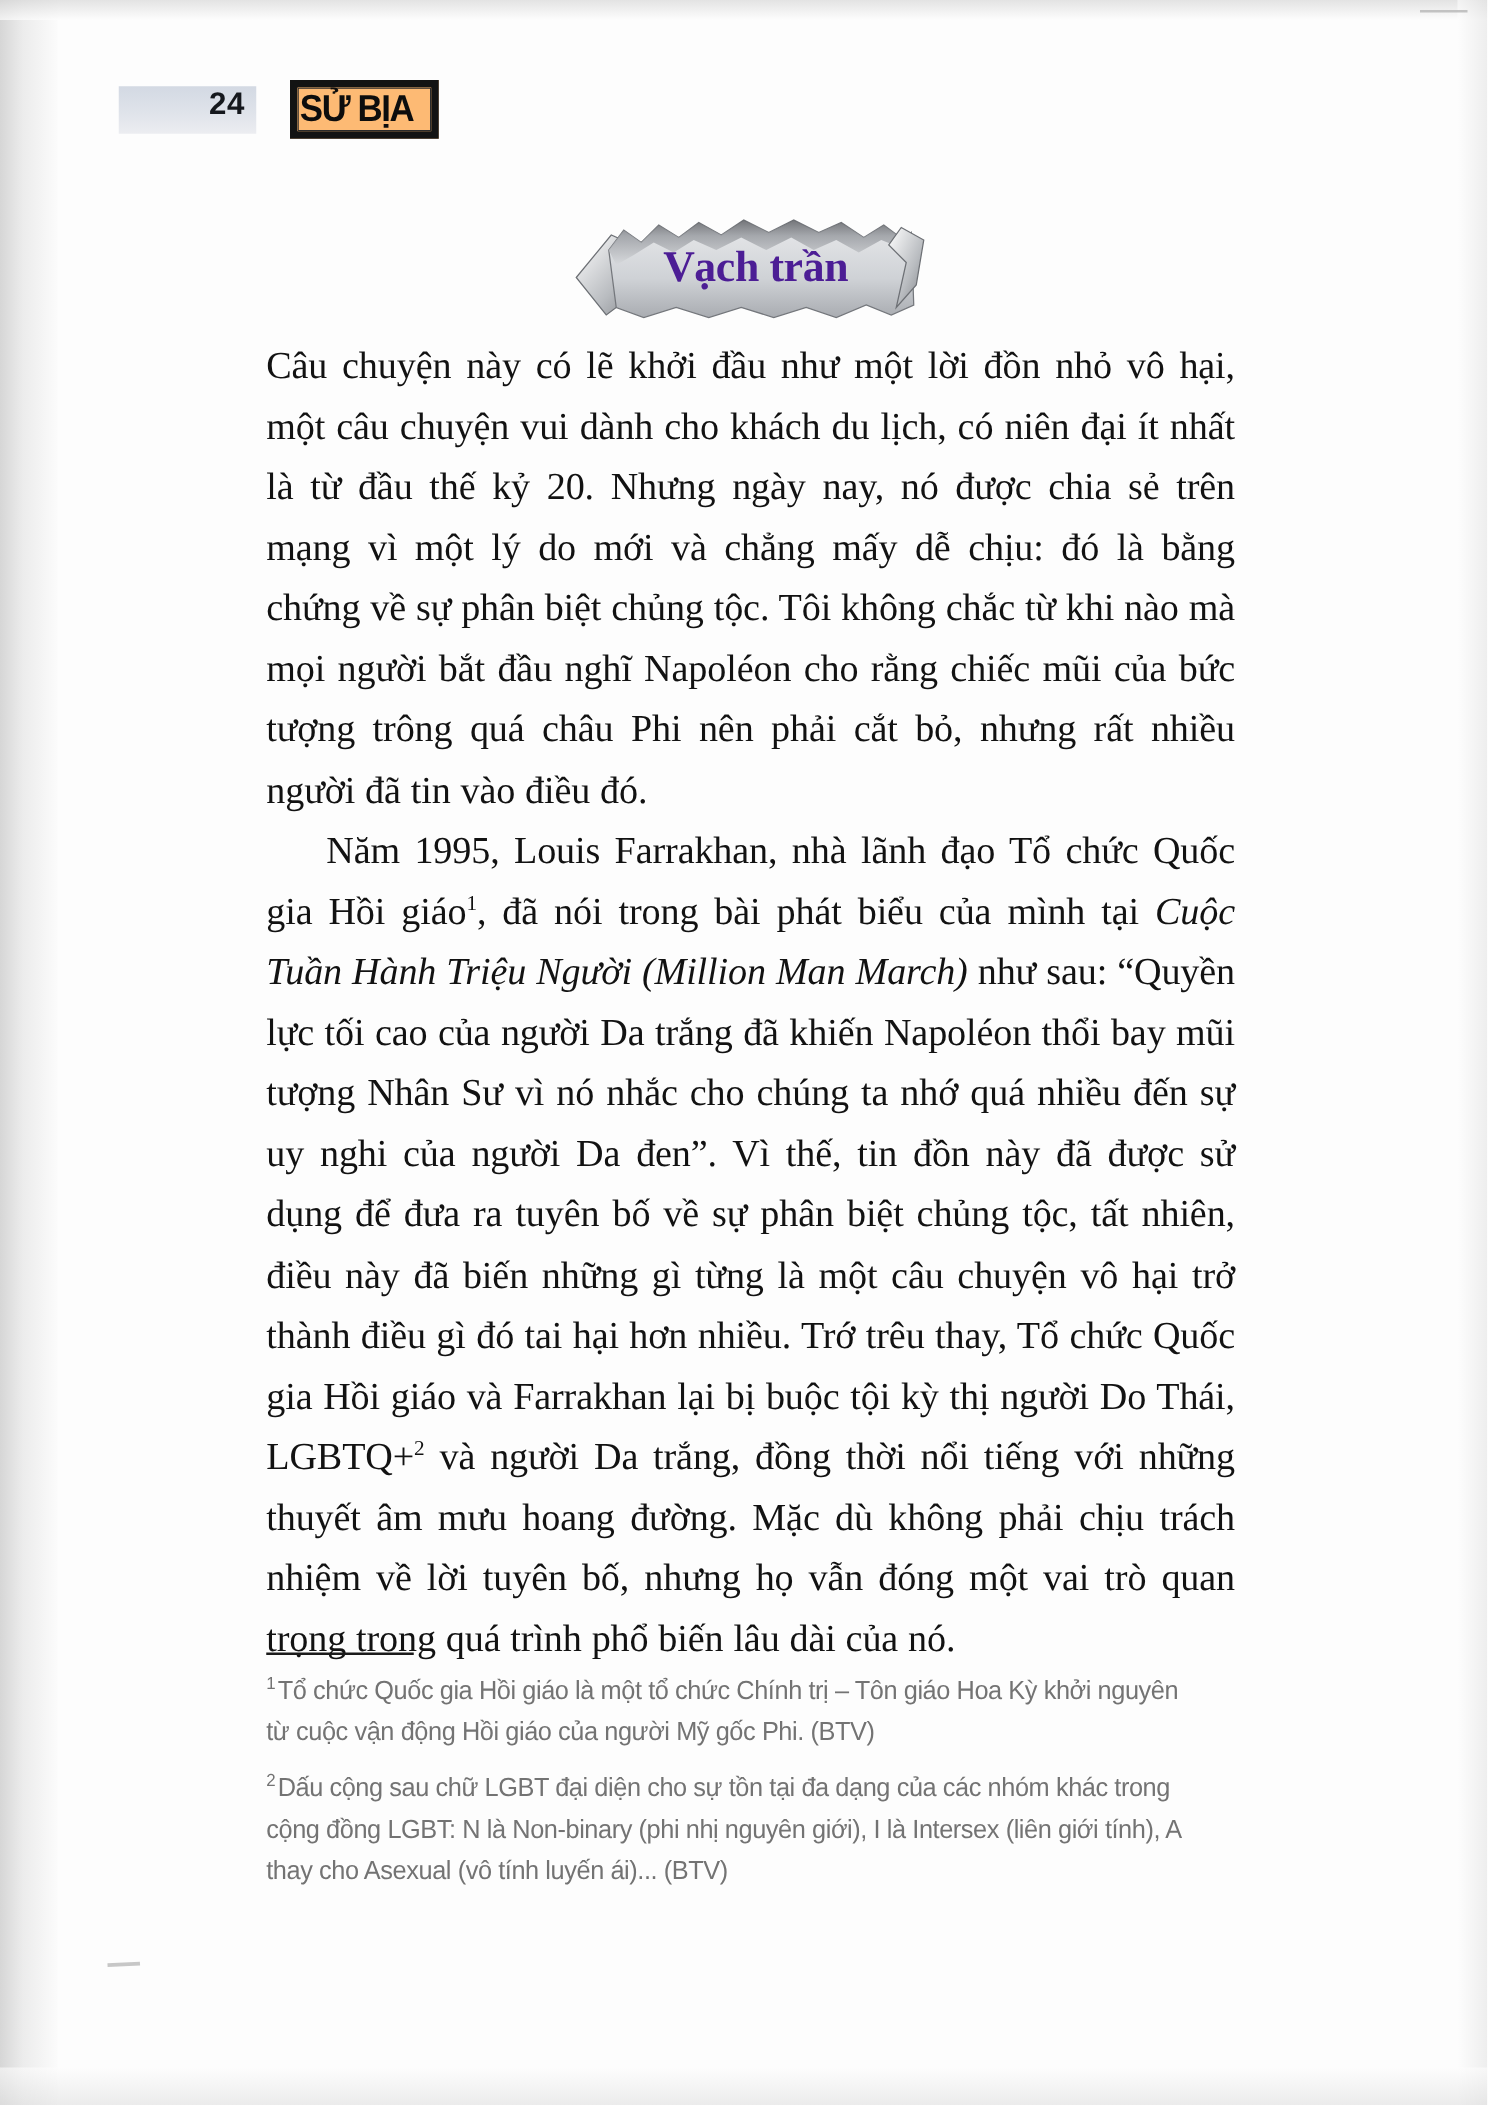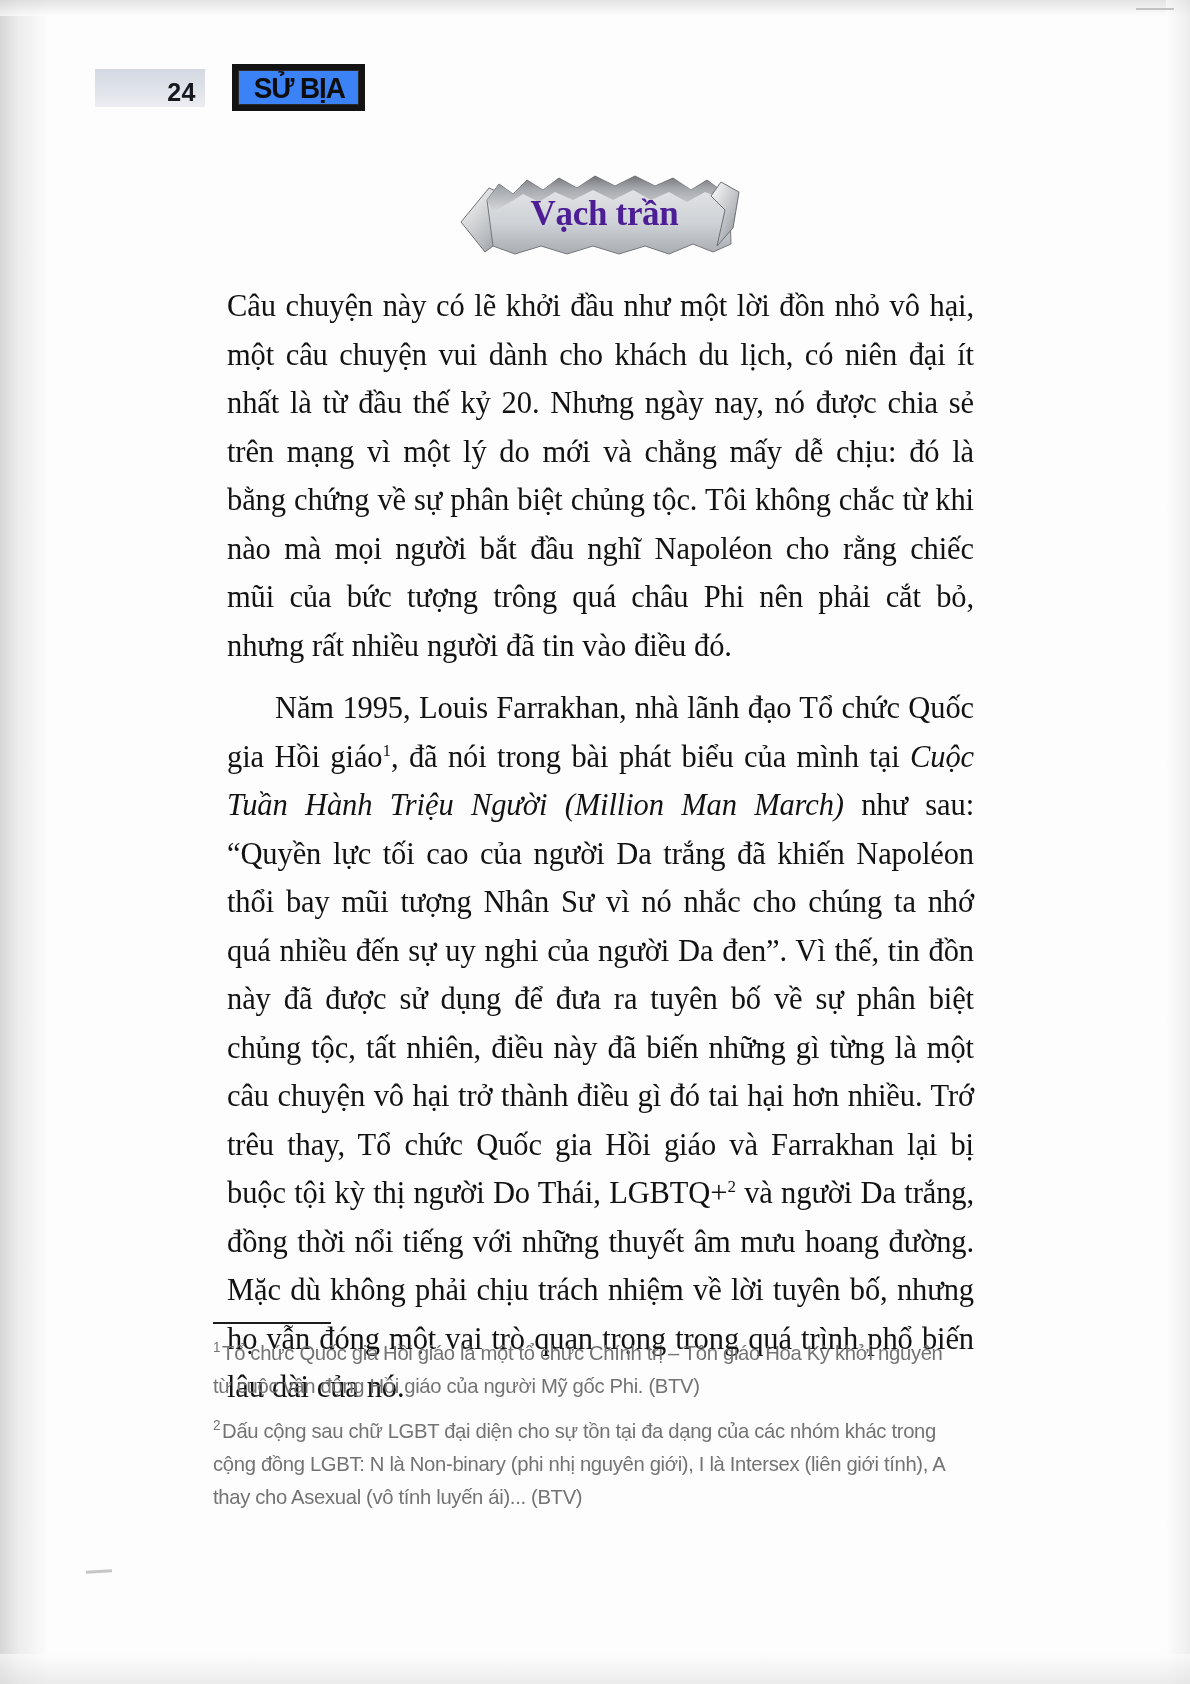--- a/index.html
+++ b/index.html
@@ -70,37 +70,37 @@
     left: 95px;
     top: 64px;
     display: flex;
     align-items: center;
   }
   .folio-box {
     width: 110px;
     height: 38px;
     background: linear-gradient(to bottom, #d3d9e3 0%, #dfe3ea 55%, #ecedf1 100%);
     display: flex;
-    align-items: flex-end;
+    align-items: flex-start;
     justify-content: flex-end;
     padding-right: 9px;
     box-sizing: border-box;
   }
   .folio-num {
     font-family: "Liberation Sans", sans-serif;
     font-size: 25px;
     font-weight: 700;
     letter-spacing: .5px;
     color: #15181d;
   }
   .brand-box {
     margin-left: 27px;
     border: 6px solid #131313;
-    padding: 3px 5px 2px 14px;
-    background: #3b82f6;
+    padding: 3px 5px 2px 0;
+    background: #fdba74;
     box-shadow: 0 0 0 1px #2b2b2b inset;
   }
   .brand-text {
     font-family: "Liberation Sans", sans-serif;
     font-size: 30px;
     font-weight: 700;
     letter-spacing: -1.2px;
     line-height: 1;
     color: #0d0d0d;
     display: block;
@@ -132,21 +132,21 @@
   }
 
   
   .body-col {
     position: absolute;
     left: 213px;
     top: 268px;
     width: 775px;
   }
   p.para {
-    margin: 14px;
+    margin: 0;
     font-size: 30.5px;
     line-height: 48.5px;
     text-align: justify;
     text-indent: 0;
     letter-spacing: -0.1px;
     word-spacing: .4px;
     -webkit-hyphens: none;
     hyphens: none;
   }
   p.para + p.para { text-indent: 48px; }

